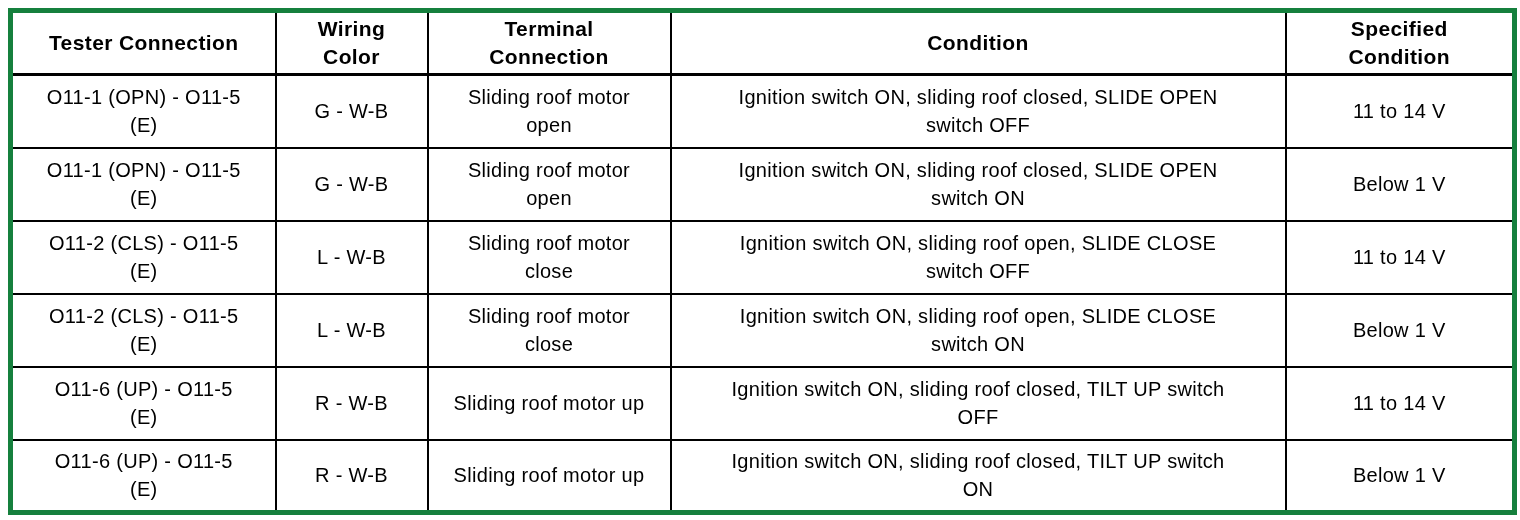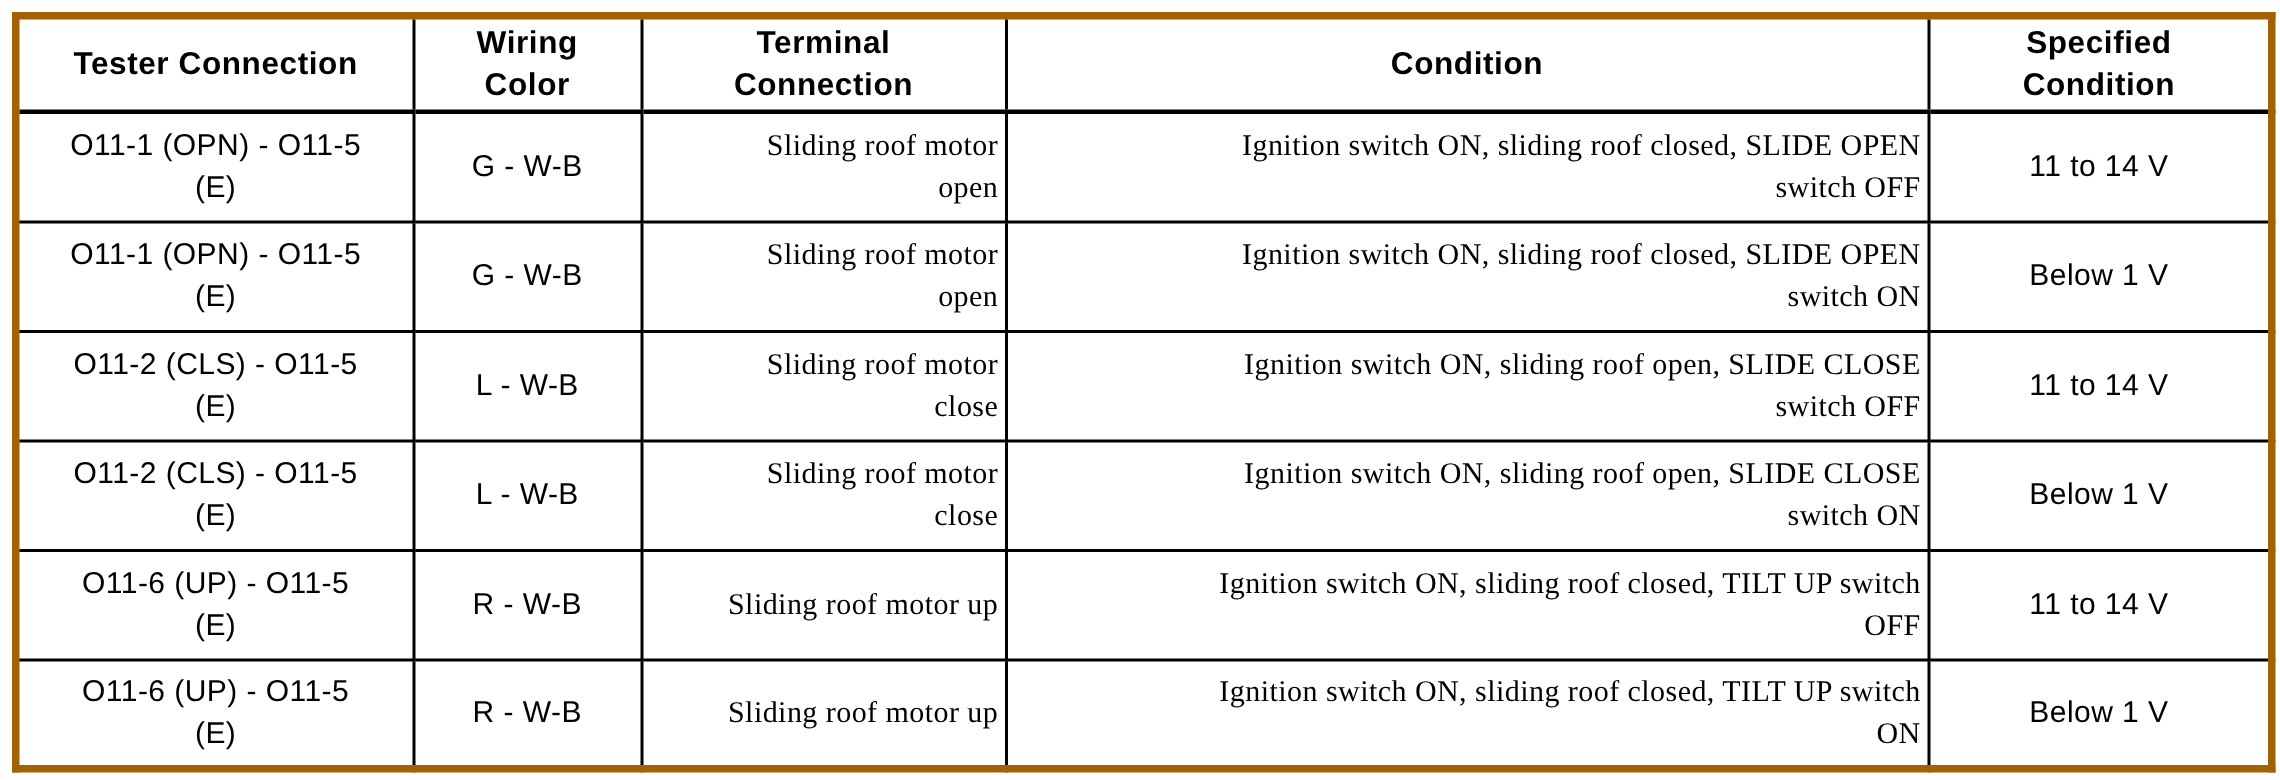--- a/index.html
+++ b/index.html
@@ -15,21 +15,21 @@
     color: #000000;
     box-sizing: border-box;
     overflow: hidden;
   }
   table.spec-table {
     border-collapse: collapse;
     table-layout: fixed;
     margin: 8px 0 0 8px;
     width: 1504px;
     height: 454px;
-    border: 5px solid #a16207;
+    border: 5px solid #15803d;
   }
   .spec-table th,
   .spec-table td {
     border: 2px solid #000000;
     vertical-align: middle;
     white-space: pre-line;
     overflow: hidden;
     padding: 2px 4px;
     box-sizing: border-box;
   }
@@ -44,21 +44,21 @@
   }
   .spec-table tbody tr {
     height: 73px;
   }
   .spec-table td {
     font-size: 20px;
     line-height: 1.4;
     letter-spacing: 0.3px;
   }
   .c-center { text-align: center; }
-  .c-left   { text-align: right; padding-left: 6px; padding-right: 2px; font-family: Liberation Serif, serif; }
+  .c-left   { text-align: center; padding-left: 6px; padding-right: 2px; }
 </style>
 </head>
 <body>
 
 <div class="page">
   <table class="spec-table">
     <colgroup>
       <col style="width:265px">
       <col style="width:152px">
       <col style="width:243px">

